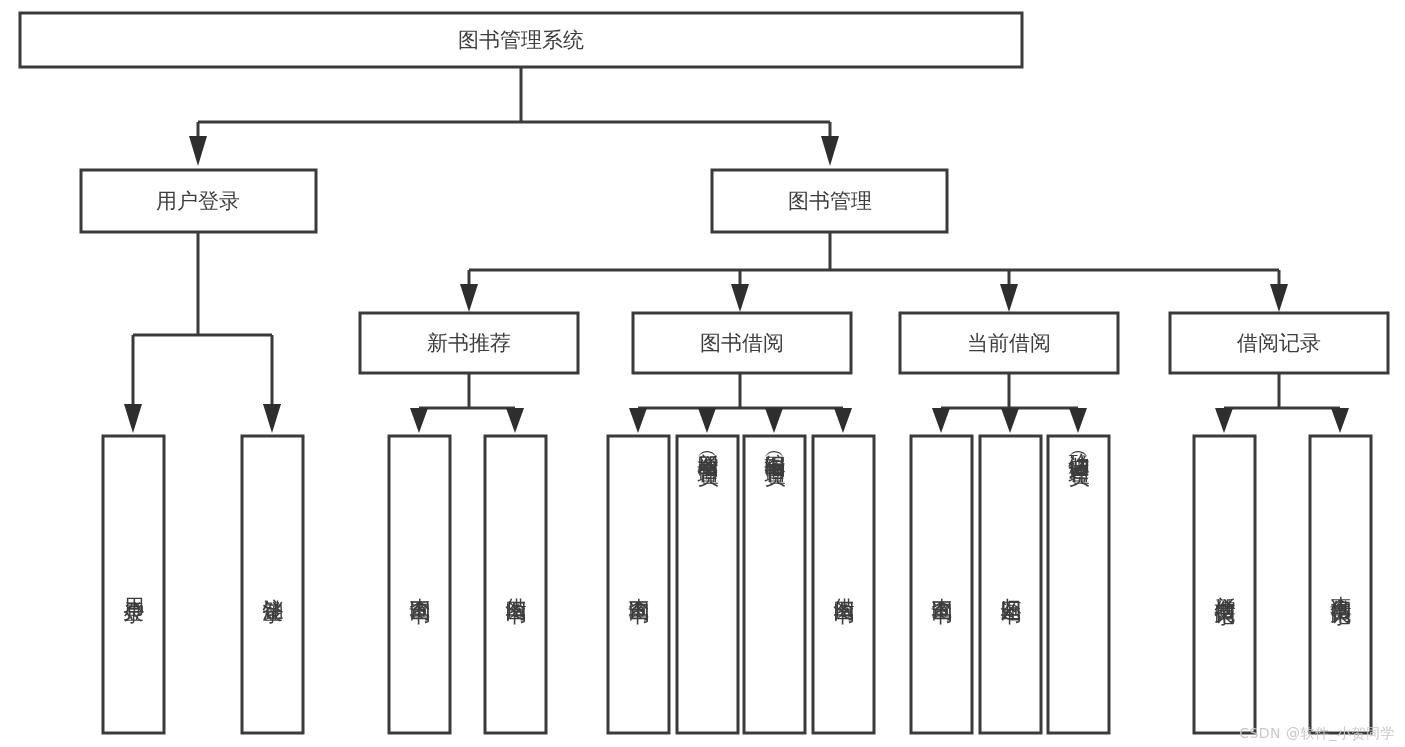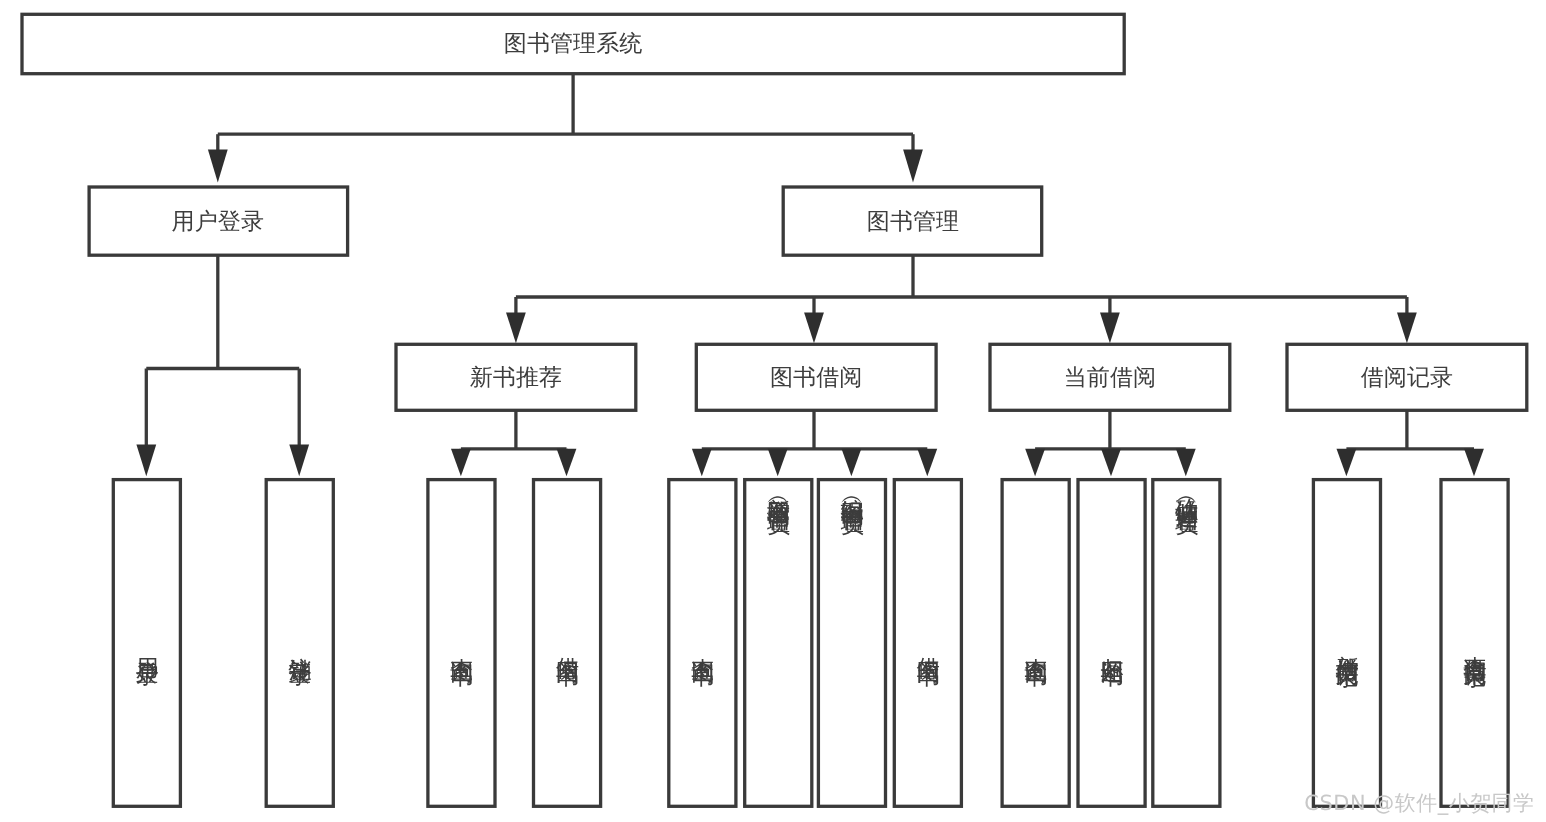--- a/index.html
+++ b/index.html
@@ -63,21 +63,21 @@
     line-height: 1.18;
     color: #3d3d3d;
     letter-spacing: 2px;
     white-space: nowrap;
   }
   .watermark {
     position: absolute;
     right: 10px;
     bottom: 4px;
     font-family: "DejaVu Sans", "Liberation Sans", sans-serif;
-    font-size: 19px;
+    font-size: 14px;
     color: #c8c8c8;
     white-space: nowrap;
     letter-spacing: 0.5px;
   }
 </style>
 </head>
 <body>
 
 <div id="diagram-root">
 

